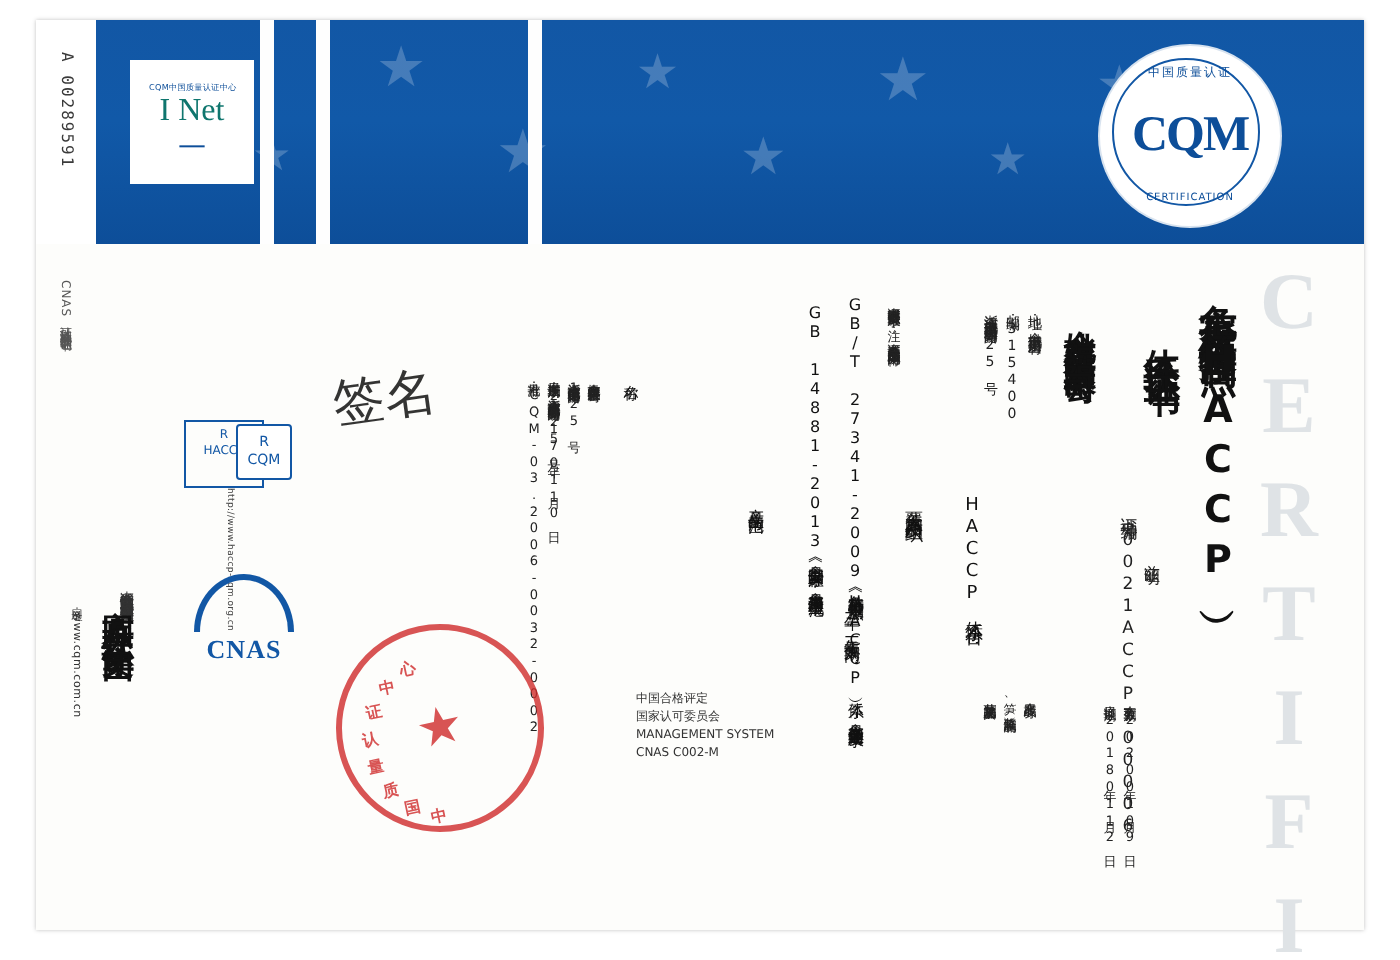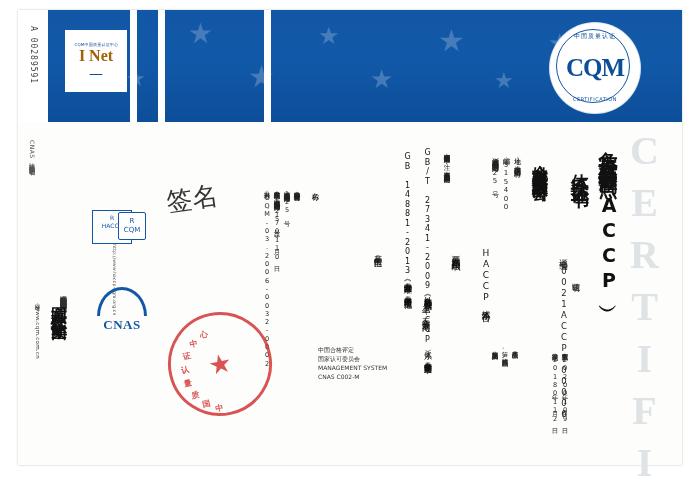--- a/index.html
+++ b/index.html
@@ -150,22 +150,22 @@
   }
   .inet-block .inet-top {
     font-size: 4.5px;
     color: #0d4e99;
     letter-spacing: 0.2px;
     transform: scale(0.9);
   }
   .inet-block .inet-main {
     font-family: "Liberation Serif", serif;
     font-size: 16px;
-    color: #a16207;
-    font-weight: bold;
+    color: #0f766e;
+    font-weight: normal;
     letter-spacing: 0px;
   }
   .inet-block .inet-dash {
     font-size: 14px;
     color: #0d4e99;
   }
 
   
   .watermark {
     position: absolute;

